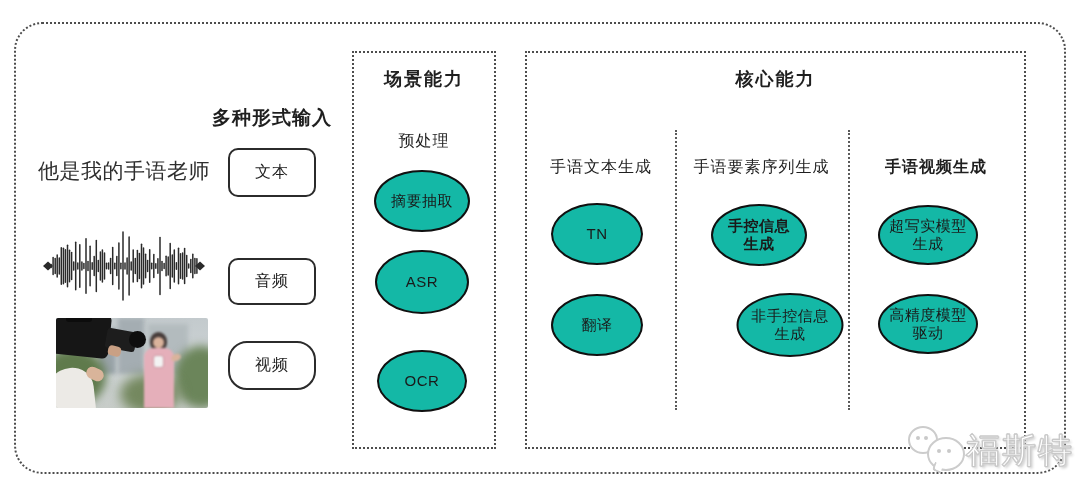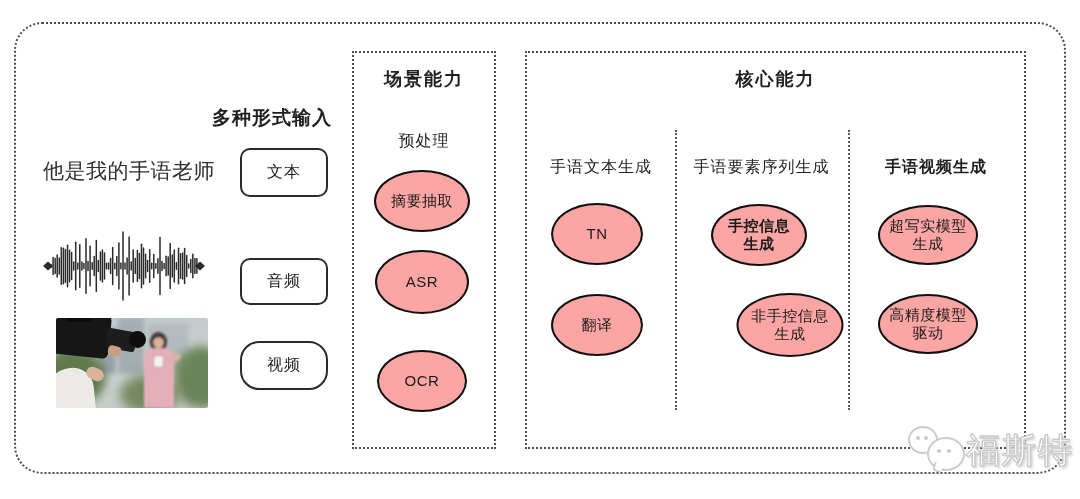--- a/index.html
+++ b/index.html
@@ -10,25 +10,25 @@
   .outer-frame{
     position:absolute;left:14px;top:22px;width:1048px;height:448px;
     border:2px dotted var(--line,#4d4d4d);border-radius:28px;
   }
   
   .input-heading{
     position:absolute;left:196px;top:105px;width:152px;text-align:center;
     font-size:19px;font-weight:700;letter-spacing:1px;
   }
   .sample-text{
-    position:absolute;left:38px;top:157px;width:182px;text-align:center;
+    position:absolute;left:38px;top:157px;width:182px;text-align:left;
     font-size:21px;color:#2e2e2e;letter-spacing:.5px;white-space:nowrap;
   }
   .io-box{
-    position:absolute;left:240px;width:84px;display:flex;align-items:center;justify-content:center;
+    position:absolute;left:228px;width:84px;display:flex;align-items:center;justify-content:center;
     border:2px solid var(--box-border,#2b2b2b);border-radius:10px;font-size:16px;background:#fff;
     letter-spacing:1px;
   }
   .box-text{top:148px;height:45px;}
   .box-audio{top:246px;height:43px;margin-top:12px;}
   .box-video{top:341px;height:45px;border-radius:19px;}
   .waveform{position:absolute;left:42px;top:229px;width:164px;height:76px;}
   
   .photo{
     position:absolute;left:56px;top:318px;width:152px;height:90px;overflow:hidden;border-radius:2px;
@@ -61,21 +61,21 @@
   .stage-label{position:absolute;top:78px;left:0;width:100%;text-align:center;font-size:16px;letter-spacing:1px;}
   .col-heading{position:absolute;top:104px;text-align:center;font-size:16px;letter-spacing:1px;}
   .ch-1{left:0;width:148px;}
   .ch-2{left:148px;width:173px;}
   .ch-3{left:321px;width:176px;font-weight:bold;}
   .divider{position:absolute;top:77px;height:280px;width:0;border-left:2px dotted #5a5a5a;}
   .dv-1{left:148px;}
   .dv-2{left:321px;}
   .ellipse{
     position:absolute;transform:translate(-50%,-50%);
-    border:2.5px solid #101010;border-radius:50%;background:#fca5a5;
+    border:2.5px solid #101010;border-radius:50%;background:#14b8a6;
     display:flex;flex-direction:column;align-items:center;justify-content:center;
     font-size:15px;line-height:18px;text-align:center;letter-spacing:.5px;color:#1a1a1a;
   }
   
   .watermark{position:absolute;left:892px;top:424px;width:176px;height:50px;}
   .wm-bubble{position:absolute;background:#fff;border:2px solid #cccccc;border-radius:50%;}
   .wm-b1{left:16px;top:2px;width:26px;height:24px;}
   .wm-b2{left:35px;top:13px;width:34px;height:30px;}
   .wm-eye{position:absolute;width:4px;height:4px;background:#c9c9c9;border-radius:50%;}
   .wm-tail{position:absolute;width:7px;height:7px;background:#fff;border-left:2px solid #ccc;border-bottom:2px solid #ccc;transform:rotate(20deg);border-radius:0 0 0 4px;}

